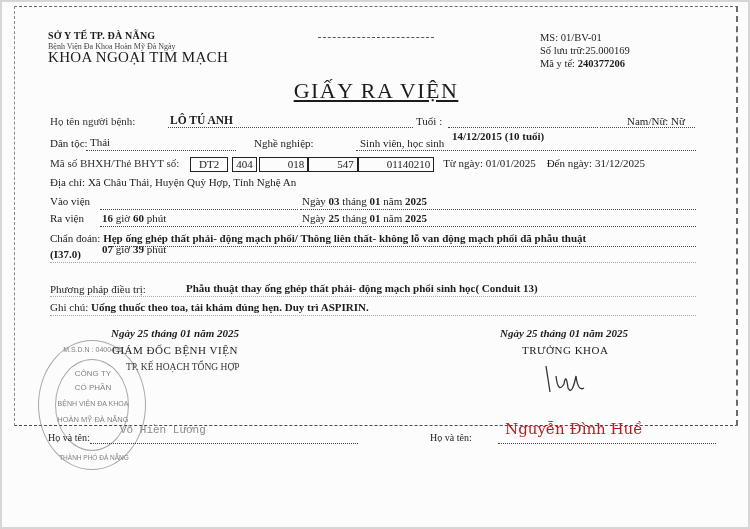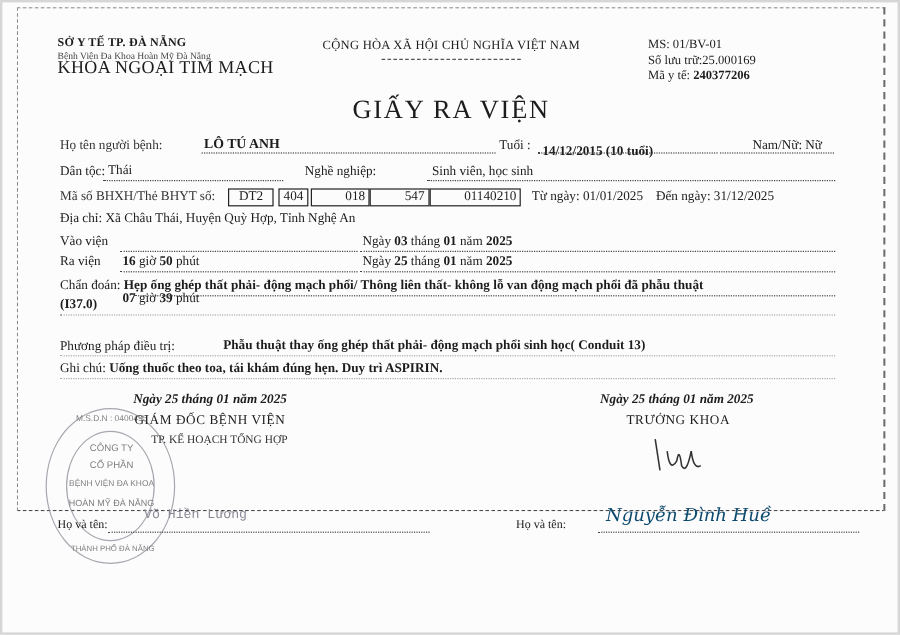--- a/index.html
+++ b/index.html
@@ -29,21 +29,21 @@
     .hdr-left .l2 { font-size: 8px; color: #444; }
     .hdr-left .l3 { font-size: 15px; letter-spacing: 0.3px; }
     .hdr-mid { left: 236px; top: 33px; width: 280px; text-align: center; line-height: 12px; }
     .hdr-mid .l1 { font-size: 10.5px; letter-spacing: 0.2px; }
     .hdr-mid .l2 { font-size: 10px; font-weight: bold; }
     .hdr-mid .rule { width: 116px; margin: 4px auto 0; border-top: 1px dashed #555; }
     .hdr-right { left: 540px; top: 31px; font-size: 10.5px; line-height: 13px; }
     .hdr-right b { font-weight: bold; }
     .title {
       left: 236px; top: 78px; width: 280px; text-align: center;
-      font-size: 22px; letter-spacing: 1.5px; font-weight: normal;
+      font-size: 22px; letter-spacing: 1.5px; font-weight: normal; text-decoration: underline;
     }
     .row { font-size: 11px; }
     .lbl { color: #333; }
     .bold { font-weight: bold; }
     .dots { position: absolute; border-bottom: 1.5px dotted #444; height: 1px; }
     .dots.light { border-bottom: 1px dotted #aaa; }
     .boxes { display: inline-flex; vertical-align: middle; margin-left: 8px; }
     .boxes span {
       border: 1px solid #222; padding: 0 3px; font-size: 11px; line-height: 13px; margin-right: 2px;
     }
@@ -54,54 +54,53 @@
     .stamp {
       position: absolute; left: 38px; top: 340px; width: 108px; height: 130px;
       border: 1.5px solid #8b8b95; border-radius: 50%;
       opacity: 0.75;
     }
     .stamp .inner {
       position: absolute; left: 16px; top: 18px; width: 74px; height: 92px;
       border: 1px solid #8b8b95; border-radius: 50%;
     }
     .stamp-text { position: absolute; font-size: 8px; color: #555; font-family: "Liberation Sans", sans-serif; text-align: center; line-height: 10px; }
-    .signature { font-family: "DejaVu Serif", serif; font-style: italic; color: #0c4a6e; }
+    .signature { font-family: "DejaVu Serif", serif; color: #b91c1c; }
   </style>
 </head>
 <body>
 
 <div class="paper"></div>
 <div class="frame"></div>
 
 <div class="abs hdr-left">
   <div class="l1">SỞ Y TẾ TP. ĐÀ NẴNG</div>
-  <div class="l2">Bệnh Viện Đa Khoa Hoàn Mỹ Đà Nẵng</div>
+  <div class="l2">Bệnh Viện Đa Khoa Hoàn Mỹ Đà Ngày</div>
   <div class="l3">KHOA NGOẠI TIM MẠCH</div>
 </div>
 
 <div class="abs hdr-mid">
-  <div class="l1">CỘNG HÒA XÃ HỘI CHỦ NGHĨA VIỆT NAM</div>
   <div class="rule"></div>
 </div>
 
 <div class="abs hdr-right">
   <div>MS: 01/BV-01</div>
   <div><span>Số lưu trữ:</span><span>25.000169</span></div>
   <div><span>Mã y tế:</span> <b>240377206</b></div>
 </div>
 
 <div class="abs title">GIẤY RA VIỆN</div>
 
 <div class="abs row" style="left:50px; top:115px;">
   <span class="lbl">Họ tên người bệnh:</span>
 </div>
 <div class="abs row bold" style="left:170px; top:114px; font-size:11.5px;">LÔ TÚ ANH</div>
 <div class="dots" style="left:168px; top:127px; width:245px;"></div>
 <div class="abs row" style="left:416px; top:115px;">Tuổi :</div>
-<div class="abs row bold" style="left:452px; top:120px;">14/12/2015 (10 tuổi)</div>
+<div class="abs row bold" style="left:452px; top:130px;">14/12/2015 (10 tuổi)</div>
 <div class="dots" style="left:448px; top:127px; width:150px;"></div>
 <div class="abs row" style="left:627px; top:115px;">Nam/Nữ:</div>
 <div class="abs row" style="left:671px; top:115px;">Nữ</div>
 <div class="dots" style="left:600px; top:127px; width:95px;"></div>
 
 <div class="abs row" style="left:50px; top:137px;">Dân tộc:</div>
 <div class="abs row" style="left:90px; top:136px;">Thái</div>
 <div class="dots" style="left:86px; top:150px; width:150px;"></div>
 <div class="abs row" style="left:254px; top:137px;">Nghề nghiệp:</div>
 <div class="abs row" style="left:360px; top:137px;">Sinh viên, học sinh</div>
@@ -132,21 +131,21 @@
   <b>07</b> <span>giờ</span> <b>39</b> <span>phút</span>
 </div>
 <div class="dots" style="left:100px; top:209px; width:198px;"></div>
 <div class="abs row" style="left:302px; top:195px;">
   <span>Ngày</span> <b>03</b> <span>tháng</span> <b>01</b> <span>năm</span> <b>2025</b>
 </div>
 <div class="dots" style="left:300px; top:209px; width:396px;"></div>
 
 <div class="abs row" style="left:50px; top:212px;">Ra viện</div>
 <div class="abs row" style="left:102px; top:212px;">
-  <b>16</b> <span>giờ</span> <b>50</b> <span>phút</span>
+  <b>16</b> <span>giờ</span> <b>60</b> <span>phút</span>
 </div>
 <div class="dots" style="left:100px; top:226px; width:198px;"></div>
 <div class="abs row" style="left:302px; top:212px;">
   <span>Ngày</span> <b>25</b> <span>tháng</span> <b>01</b> <span>năm</span> <b>2025</b>
 </div>
 <div class="dots" style="left:300px; top:226px; width:396px;"></div>
 
 <div class="abs row" style="left:50px; top:232px;">
   <span>Chẩn đoán:</span>
   <b>Hẹp ống ghép thất phải- động mạch phổi/ Thông liên thất- không lỗ van động mạch phổi đã phẫu thuật</b>

